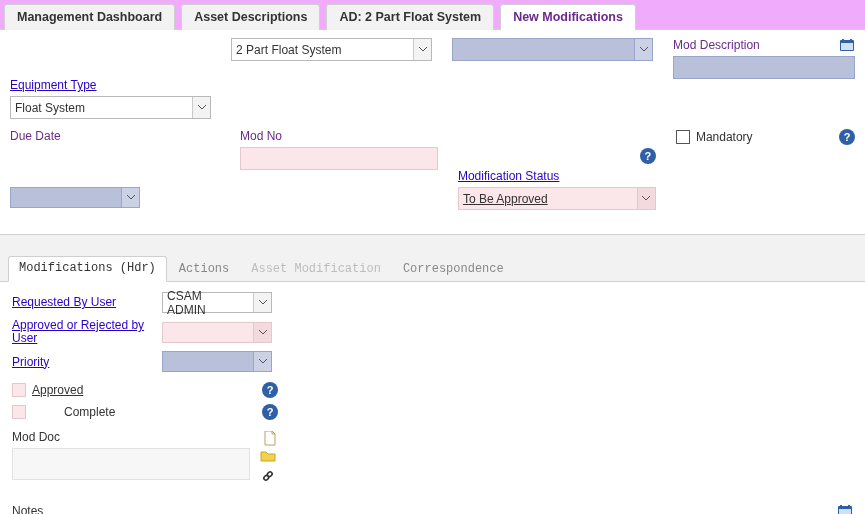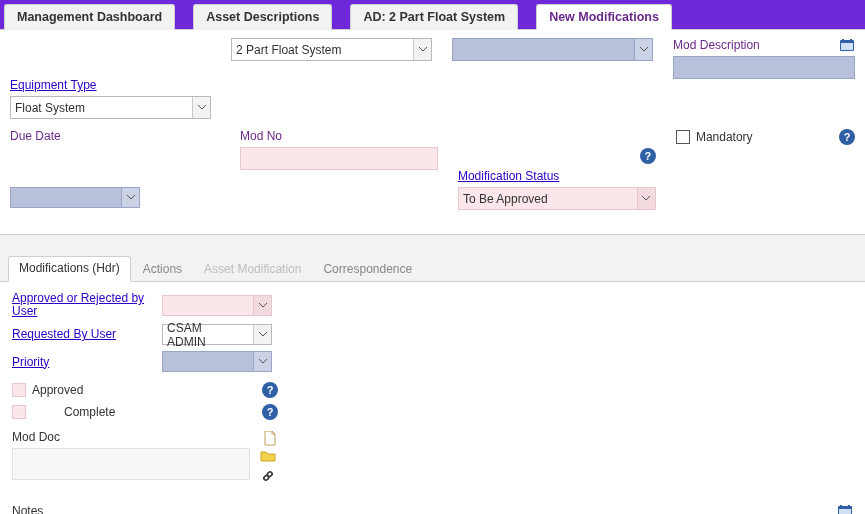--- a/index.html
+++ b/index.html
@@ -24,24 +24,24 @@
   }
   .label-black {
     color: #333;
     font-size: 12px;
   }
 
   
   .tab-strip {
     display: flex;
     align-items: flex-end;
-    background: #6d28d9;
+    background: #f0abfc;
     border-bottom: 1px solid #cfcfcf;
     padding: 3px 4px 0 4px;
-    gap: 18px;
+    gap: 6px;
   }
   .tab {
     padding: 5px 12px 6px 12px;
     background: #f2f2f2;
     border: 1px solid #cfcfcf;
     border-bottom: none;
     border-radius: 3px 3px 0 0;
     color: #333;
     font-size: 12.5px;
     font-weight: 600;
@@ -95,21 +95,21 @@
     right: 0; top: 0; bottom: 0;
     width: 18px;
     display: flex;
     align-items: center;
     justify-content: center;
     border-left: 1px solid #c9c9c9;
     background: #f3f3f3;
   }
   .combo .arrow svg, .arrow-sm svg { display: block; }
   .blue-field { background: #b8c0da; border-color:#9aa6c9; }
-  .pink-field { background: #fbe6ea; border-color:#e7c7ce; }
+  .pink-field { background: #fbe6ea; border-color:#e7c7ce;text-decoration:underline; }
   .small-combo { height: 21px; }
 
   .checkbox {
     width: 14px; height: 14px;
     border: 1px solid #555;
     background: #fff;
     display:inline-block;
     margin-right: 6px;
     vertical-align: middle;
     cursor:pointer;
@@ -143,20 +143,21 @@
 
   
   .lower-wrap { padding: 0; }
   .subtab-strip {
     display: flex;
     align-items: flex-end;
     padding: 20px 8px 0 8px;
     border-bottom: 1px solid #cfcfcf;
     gap: 2px;
     background:#f2f2f2;
+    font-family:Liberation Mono, monospace;
   }
   .subtab {
     padding: 4px 10px 6px 10px;
     font-size: 12px;
     color: #888;
     cursor: pointer;
     position:relative;
     top:1px;
   }
   .subtab.active {
@@ -317,57 +318,57 @@
   <div class="subtab-strip">
     <div class="subtab active">Modifications (Hdr)</div>
     <div class="subtab">Actions</div>
     <div class="subtab disabled">Asset Modification</div>
     <div class="subtab">Correspondence</div>
   </div>
 
   <div class="panel">
 
     <div class="panel-row">
-      <a class="panel-label" style="line-height:13px;">Approved or Rejected by User</a>
-      <div class="combo pink-field panel-input small-combo">
-        <span></span>
-        <span class="arrow" style="background:#f3dade;border-color:#e7c7ce;">
-          <svg width="8" height="5">
-              <polyline points="0,0 4,4 8,0" fill="none" stroke="#555" stroke-width="1"></polyline>
-            </svg>
-        </span>
-      </div>
-    </div>
-
-    <div class="panel-row">
       <a class="panel-label" style="line-height:13px;">Requested By User</a>
       <div class="combo panel-input small-combo">
         <span>CSAM ADMIN</span>
         <span class="arrow">
           <svg width="8" height="5">
               <polyline points="0,0 4,4 8,0" fill="none" stroke="#555" stroke-width="1"></polyline>
             </svg>
         </span>
       </div>
     </div>
 
     <div class="panel-row">
+      <a class="panel-label" style="line-height:13px;">Approved or Rejected by User</a>
+      <div class="combo pink-field panel-input small-combo">
+        <span></span>
+        <span class="arrow" style="background:#f3dade;border-color:#e7c7ce;">
+          <svg width="8" height="5">
+              <polyline points="0,0 4,4 8,0" fill="none" stroke="#555" stroke-width="1"></polyline>
+            </svg>
+        </span>
+      </div>
+    </div>
+
+    <div class="panel-row">
       <a class="panel-label">Priority</a>
       <div class="combo blue-field panel-input small-combo">
         <span></span>
         <span class="arrow" style="background:#cbd2e6;border-color:#9aa6c9;">
           <svg width="8" height="5">
               <polyline points="0,0 4,4 8,0" fill="none" stroke="#555" stroke-width="1"></polyline>
             </svg>
         </span>
       </div>
     </div>
 
     <div class="panel-row" style="margin-top:10px;">
-      <span style="display:flex;align-items:center;width:142px;">
+      <span style="display:flex;align-items:center;width:142px;text-decoration:underline;">
         <span class="checkbox pink"></span>
         <span class="label-black">Approved</span>
       </span>
       <span style="width:92px;"></span>
       <span class="help-icon">?</span>
     </div>
 
     <div class="panel-row">
       <span style="display:flex;align-items:center;width:142px;gap:32px;">
         <span class="checkbox pink"></span>

